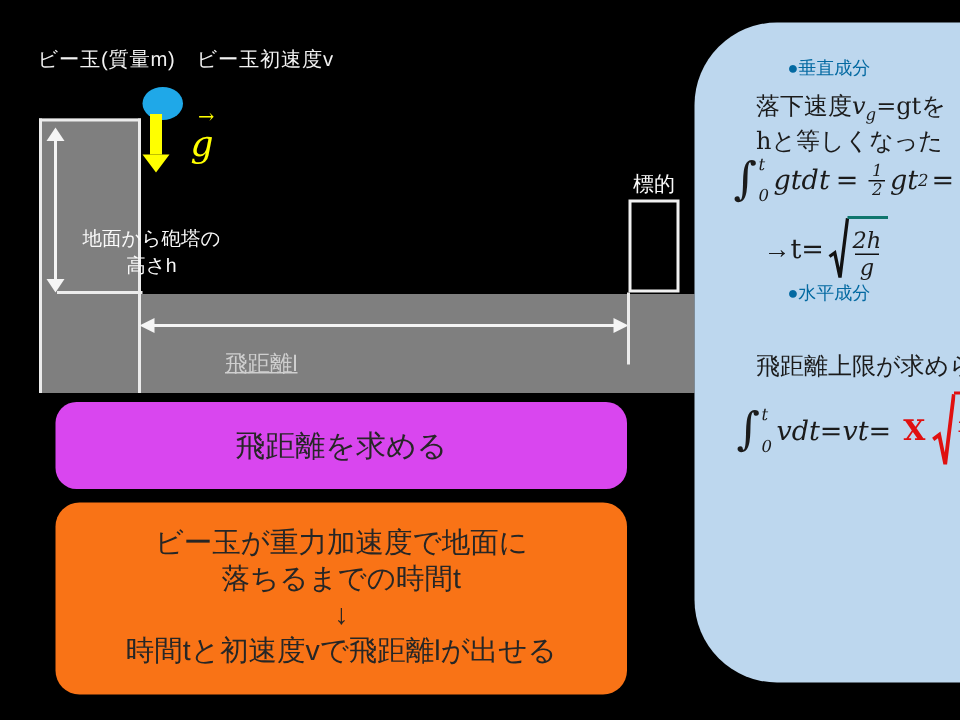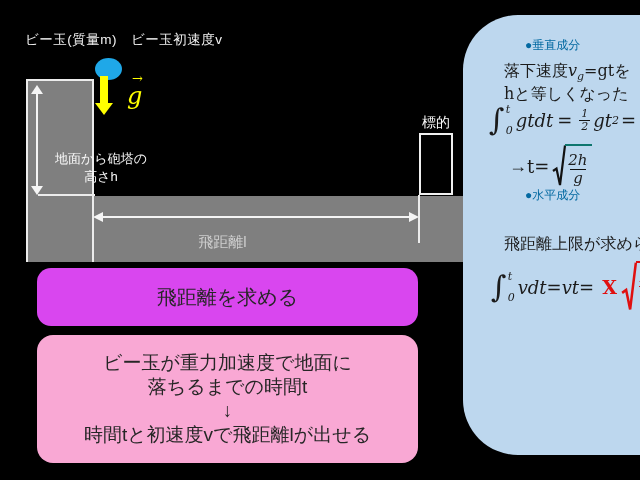--- a/index.html
+++ b/index.html
@@ -43,22 +43,22 @@
     border-left:9px solid transparent; border-right:9px solid transparent; border-top:12px solid #ffff00; }
   .g-label { position:absolute; left:127px; top:82px; color:#ffff00;
     font-family:"DejaVu Serif","Liberation Serif",serif; font-style:italic; font-size:24px; }
   .g-label .vec { position:absolute; top:-11px; left:5px; font-size:13px; font-style:normal; }
 
   .range-arrow-shaft { position:absolute; left:101px; top:216px; width:310px; height:2px; background:#f5f5f5; }
   .range-arrow-left { position:absolute; left:93px; top:212px; width:0; height:0;
     border-top:5px solid transparent; border-bottom:5px solid transparent; border-right:10px solid #f5f5f5; }
   .range-arrow-right { position:absolute; left:409px; top:212px; width:0; height:0;
     border-top:5px solid transparent; border-bottom:5px solid transparent; border-left:10px solid #f5f5f5; }
-  .range-label { position:absolute; left:150px; top:233px; width:145px; text-align:center;
-    color:#cfcfcf; font-size:15px; }
+  .range-label { position:absolute; left:150px; top:233px; width:145px; text-align:left;
+    color:#cfcfcf; font-size:15px;text-decoration:underline; }
 
   .target-box { position:absolute; left:419px; top:133px; width:34px; height:62px;
     border:2px solid #f0f0f0; background:transparent; }
   .target-label { position:absolute; left:407px; top:114px; width:58px; text-align:center;
     color:#fafafa; font-size:14px; }
   .target-drop-line { position:absolute; left:418px; top:195px; width:2px; height:48px; background:#ececec; }
 
   
   .panel {
     position:absolute; left:463px; top:15px; width:240px; height:440px;
@@ -94,21 +94,21 @@
   .x-coef { font-family:"DejaVu Serif",serif; font-weight:bold; font-size:19px; margin:0 4px 0 8px; }
 
   
   .goal-box {
     position:absolute; left:37px; top:268px; width:381px; height:58px;
     background:#d946ef; border-radius:14px; color:#262626;
     display:flex; align-items:center; justify-content:center; font-size:20px;
   }
   .steps-box {
     position:absolute; left:37px; top:335px; width:381px; height:128px;
-    background:#f9a8d4; border-radius:16px; color:#262626;
+    background:#f97316; border-radius:16px; color:#262626;
     display:flex; flex-direction:column; align-items:center; justify-content:center;
     font-size:19px; line-height:24px; text-align:left;
   }
 </style>
 </head>
 <body>
 
 <div id="stage">
 
   <div class="diagram-title">ビー玉(質量m)　ビー玉初速度v</div>

